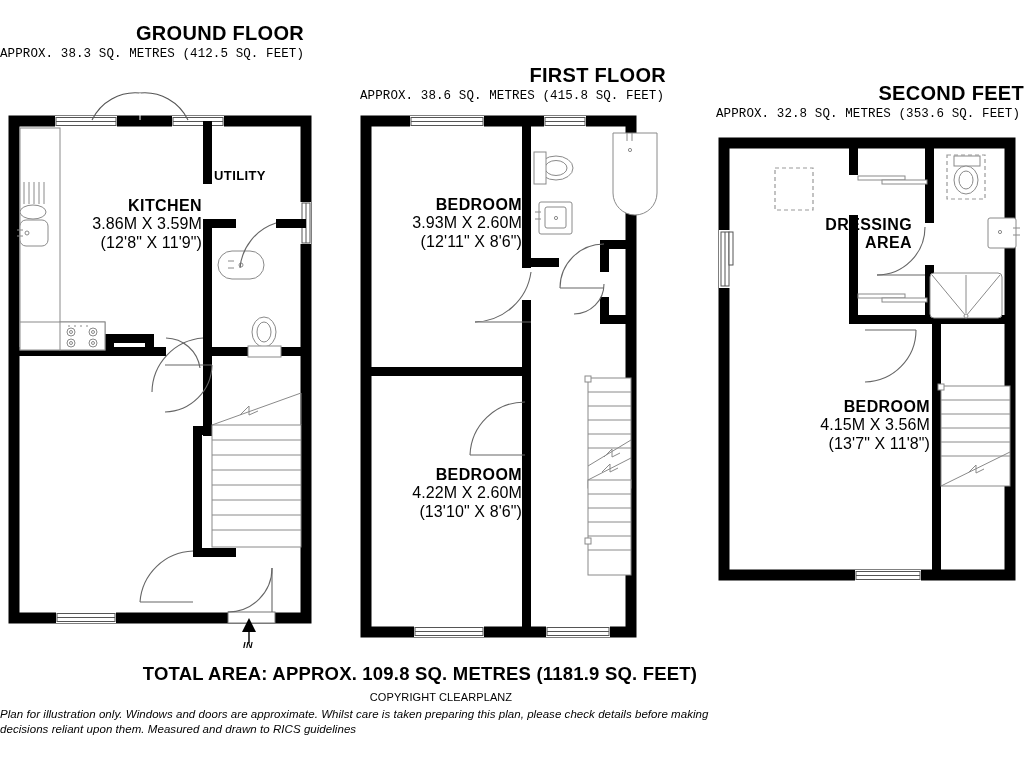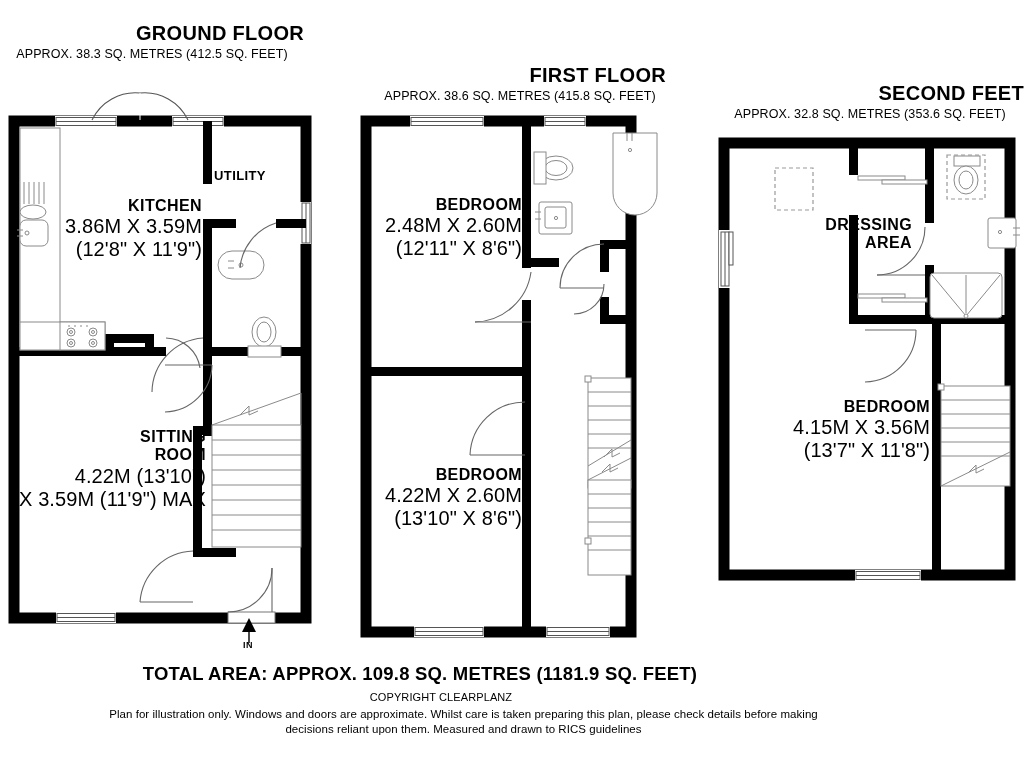--- a/index.html
+++ b/index.html
@@ -24,40 +24,40 @@
   .floor-title {
     position: absolute;
     text-align: right;
     font-weight: bold;
     font-size: 20px;
     letter-spacing: 0.3px;
     white-space: nowrap;
   }
   .floor-sub {
     position: absolute;
-    text-align: center;
     font-size: 12.5px;
     letter-spacing: 0.1px;
     white-space: nowrap;
+    font-family: Liberation Mono, monospace;
   }
   .roomlabel {
     position: absolute;
     text-align: right;
     white-space: nowrap;
     line-height: 1.15;
   }
   .roomlabel .rname {
     display: block;
     font-weight: bold;
     font-size: 16px;
     letter-spacing: 0.4px;
   }
   .roomlabel .rdim {
     display: block;
-    font-size: 20px;
+    font-size: 16px;
     letter-spacing: 0.1px;
   }
 
   .plain-label {
     position: absolute;
     font-weight: bold;
     font-size: 13px;
     letter-spacing: 0.4px;
     white-space: nowrap;
   }
@@ -78,24 +78,25 @@
   .copyright {
     position: absolute;
     width: 882px;
     text-align: center;
     font-size: 11px;
     letter-spacing: 0.1px;
   }
   .disclaimer {
     position: absolute;
     width: 927px;
-    text-align: center;
+    text-align: left;
     font-size: 11.5px;
     line-height: 1.35;
     letter-spacing: 0.05px;
+    font-style: italic;
   }
   svg { display: block; position: absolute; left: 0; top: 0; }
 </style>
 </head>
 <body>
 
 <div class="stage">
 
   <div class="floor-title" style="left:0px; top:22px; width:304px;">GROUND FLOOR</div>
   <div class="floor-sub" style="left:0px; top:47px; width:304px;">APPROX. 38.3 SQ. METRES (412.5 SQ. FEET)</div>
@@ -428,32 +429,26 @@
   </svg>
 
   <div class="roomlabel" style="left:42px; top:197px; width:160px;">
     <span class="rname">KITCHEN</span>
     <span class="rdim">3.86M X 3.59M</span>
     <span class="rdim">(12'8" X 11'9")</span>
   </div>
 
   <div class="plain-label" style="left:214px; top:168px;">UTILITY</div>
 
-  <div class="roomlabel" style="left:16px; top:428px; width:190px;">
-    <span class="rname">SITTING</span>
-    <span class="rname">ROOM</span>
-    <span class="rdim">4.22M (13'10")</span>
-    <span class="rdim">X 3.59M (11'9") MAX</span>
-  </div>
-
-  <div class="in-marker" style="left:243px; top:640px;">IN</div>
+
+  <div class="in-marker" style="left:243px; top:640px;font-style:italic;">IN</div>
 
   <div class="roomlabel" style="left:372px; top:196px; width:150px;">
     <span class="rname">BEDROOM</span>
-    <span class="rdim">2.48M X 2.60M</span>
+    <span class="rdim">3.93M X 2.60M</span>
     <span class="rdim">(12'11" X 8'6")</span>
   </div>
 
   <div class="roomlabel" style="left:372px; top:466px; width:150px;">
     <span class="rname">BEDROOM</span>
     <span class="rdim">4.22M X 2.60M</span>
     <span class="rdim">(13'10" X 8'6")</span>
   </div>
 
   <div class="roomlabel" style="left:770px; top:216px; width:142px;">

